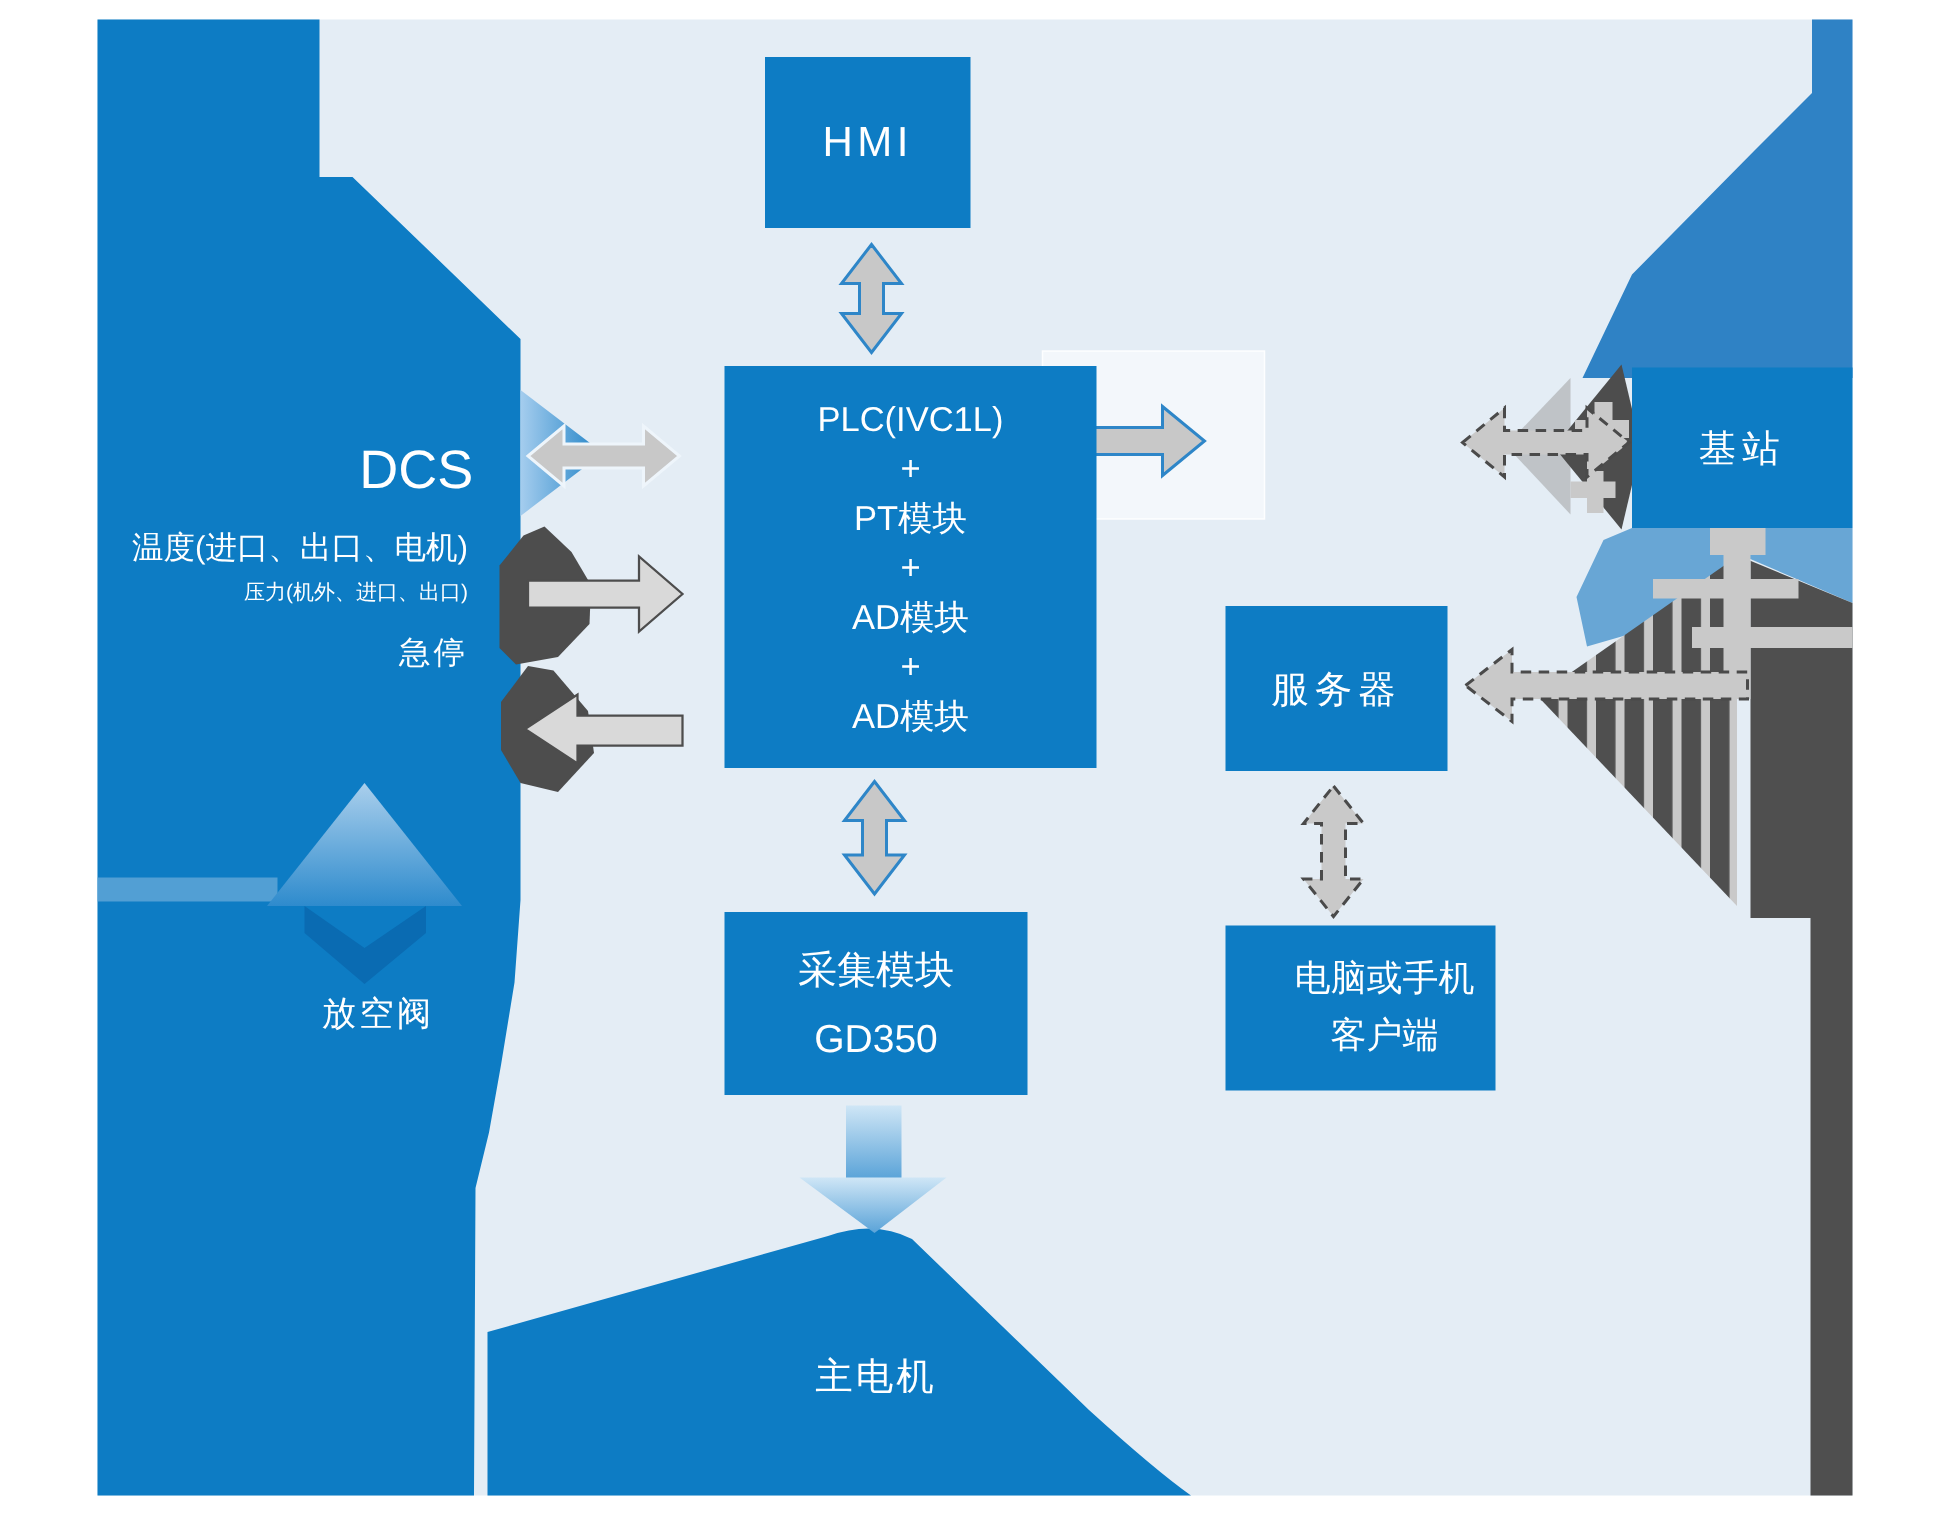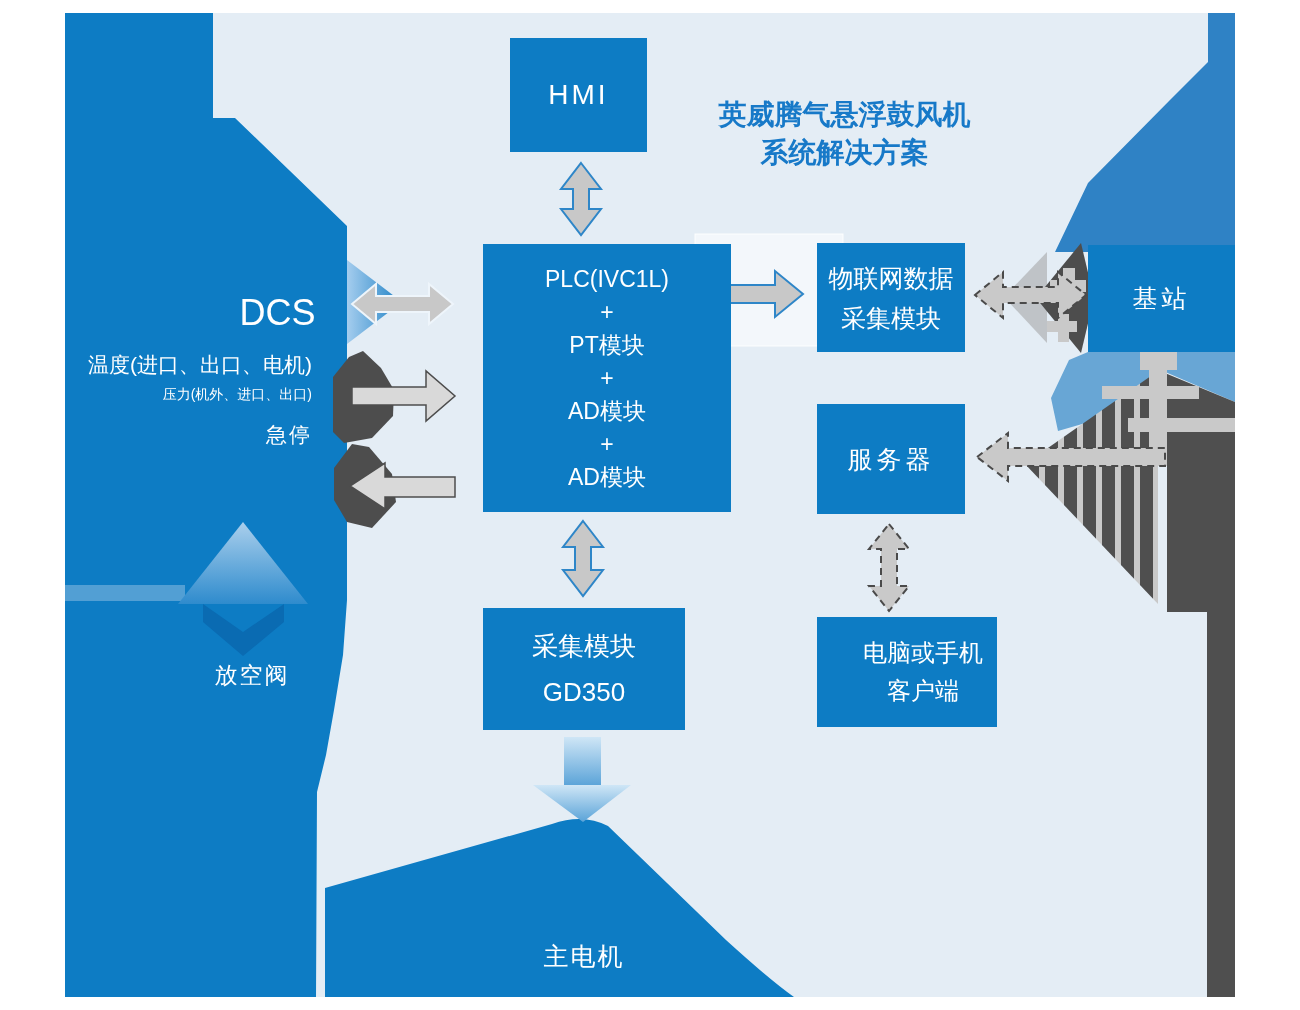--- a/index.html
+++ b/index.html
@@ -109,39 +109,35 @@
     <path class="f-arrow" d="M700,294 L728,271 L728,285 L775,285 L775,271 L803,294 L775,317 L775,303 L728,303 L728,317 Z"></path>
     <path class="f-arrow-white" d="M352,304 L376,284 L376,296 L429,296 L429,284 L453,304 L429,324 L429,312 L376,312 L376,324 Z"></path>
     <path class="f-larrow" d="M352,387 L426,387 L426,371 L455,396 L426,421 L426,405 L352,405 Z"></path>
     <path class="f-larrow" d="M350,486 L385,463 L385,477 L455,477 L455,497 L385,497 L385,509 Z"></path>
 
     <path class="f-dashed" d="M975,295 L1003,272 L1003,287 L1058,287 L1058,272 L1086,295 L1058,318 L1058,303 L1003,303 L1003,318 Z"></path>
     <path class="f-dashed" d="M977,457 L1008,433 L1008,448 L1165,448 L1165,466 L1008,466 L1008,481 Z"></path>
     <path class="f-dashed" d="M889,524 L909,549 L897,549 L897,586 L909,586 L889,611 L869,586 L881,586 L881,549 L869,549 Z"></path>
   </svg>
 
-  <div class="title">英威腾气悬浮鼓风机
-系统解决方案</div>
 
   <div class="box" style="left:510px;top:38px;width:137px;height:114px;font-size:28px;letter-spacing:3px;">HMI</div>
   <div class="box" style="left:483px;top:244px;width:248px;height:268px;font-size:23px;line-height:33px;">PLC(IVC1L)
 +
 PT模块
 +
 AD模块
 +
 AD模块</div>
-  <div class="box" style="left:817px;top:243px;width:148px;height:109px;font-size:25px;line-height:40px;">物联网数据
-采集模块</div>
   <div class="box" style="left:1088px;top:245px;width:147px;height:107px;font-size:25px;letter-spacing:4px;">基站</div>
   <div class="box" style="left:817px;top:404px;width:148px;height:110px;font-size:25px;letter-spacing:4px;">服务器</div>
   <div class="box" style="left:817px;top:617px;width:148px;height:110px;font-size:24px;line-height:38px;padding-left:32px;">电脑或手机
 客户端</div>
   <div class="box" style="left:483px;top:608px;width:202px;height:122px;font-size:26px;line-height:46px;">采集模块
 GD350</div>
 
   <div class="lbl" style="left:235px;top:292px;width:85px;text-align:center;font-size:36px;">DCS</div>
   <div class="lbl" style="left:60px;top:351px;width:252px;text-align:right;font-size:21px;">温度(进口、出口、电机)</div>
   <div class="lbl" style="left:60px;top:386px;width:252px;text-align:right;font-size:14px;">压力(机外、进口、出口)</div>
   <div class="lbl" style="left:60px;top:421px;width:252px;text-align:right;font-size:21px;letter-spacing:2px;">急停</div>
   <div class="lbl" style="left:196px;top:660px;width:112px;text-align:center;font-size:23px;letter-spacing:2px;">放空阀</div>
-  <div class="lbl" style="left:518px;top:940px;width:132px;text-align:center;font-size:25px;letter-spacing:2px;">主电机</div>
+  <div class="lbl" style="left:518px;top:901px;width:132px;text-align:center;font-size:25px;letter-spacing:2px;">主电机</div>
 </div>
 
 </body></html>

